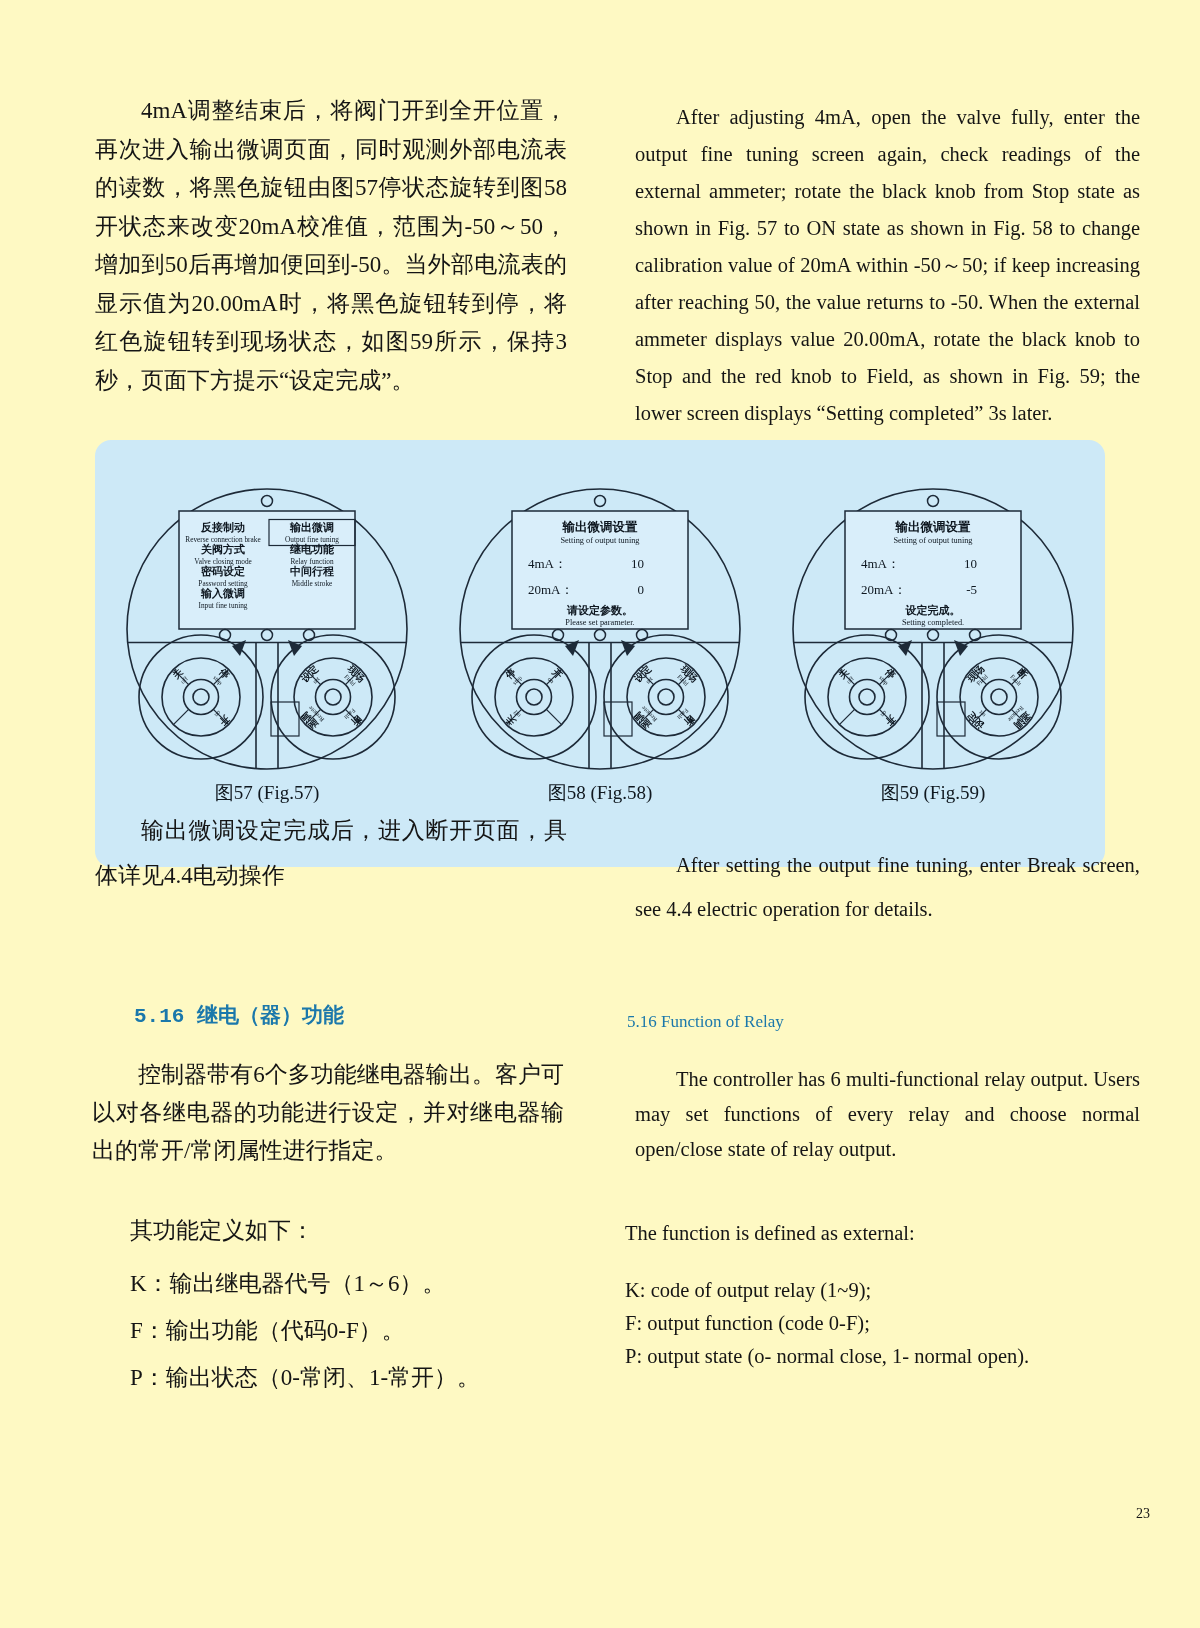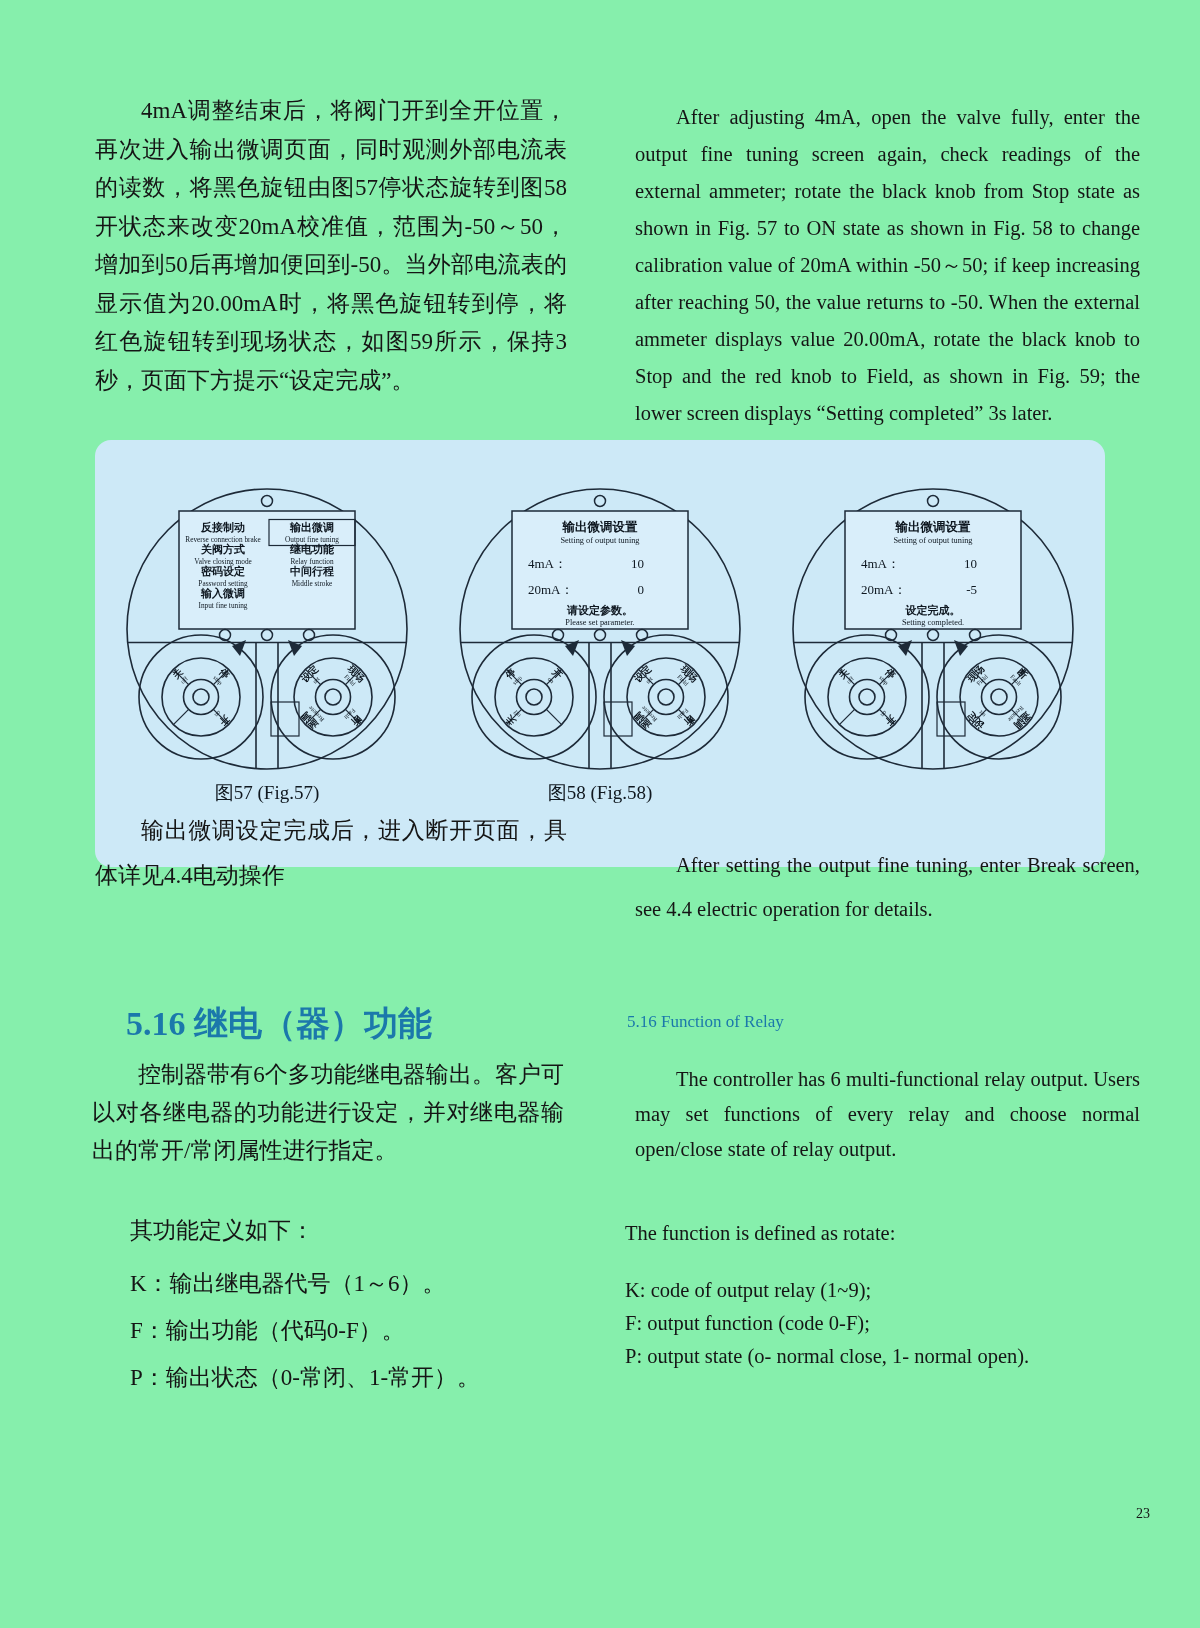--- a/index.html
+++ b/index.html
@@ -1,30 +1,30 @@
 <!DOCTYPE html>
 <html><head>
 <meta charset="utf-8">
 <style>
   html,body{margin:0;padding:0;background:#ffffff;}
-  #page{position:relative;width:1200px;height:1628px;background:#86efac;overflow:hidden;
+  #page{position:relative;width:1200px;height:1628px;background:#fef9c3;overflow:hidden;
         font-family:"Liberation Serif","DejaVu Serif",serif;color:#151515;}
   .zh{font-size:23px;line-height:38.5px;text-align:justify;}
   .en{font-size:20.5px;line-height:37px;text-align:justify;margin-left:32px;}
   .indent{text-indent:2em;}
   .abs{position:absolute;}
   #intro-zh{left:95px;top:92px;width:472px;}
   #intro-en{left:603px;top:99px;width:505px;}
   #panel{left:95px;top:440px;width:1010px;height:427px;background:#cde9f7;border-radius:16px;}
   .figwrap{position:absolute;top:44px;width:320px;text-align:center;}
   .figwrap svg{display:block;}
   .caption{margin-top:4px;font-size:19px;color:#10181f;}
   #break-zh{left:95px;top:808px;width:472px;line-height:45px;}
   #break-en{left:603px;top:843px;width:505px;line-height:44px;}
-  #sec-zh{left:126px;top:1001px;font-size:34px;font-weight:bold;color:#1b78ab;}
+  #sec-zh{left:134px;top:1001px;font-size:21px;font-weight:bold;color:#1b78ab;font-family:Liberation Mono, monospace;}
   #sec-en{left:627px;top:1012px;font-size:17px;color:#1b78ab;}
   #body-zh{left:92px;top:1056px;width:472px;line-height:38px;}
   #body-en{left:603px;top:1062px;width:505px;line-height:35px;}
   #defs-intro-zh{left:130px;top:1215px;font-size:23px;}
   #defs-intro-en{left:625px;top:1222px;font-size:20.5px;}
   #defs-zh{left:130px;top:1260px;font-size:23px;line-height:47px;}
   #defs-en{left:625px;top:1274px;font-size:20.5px;line-height:33px;}
   #page-num{left:0;top:1498px;width:1150px;text-align:right;font-size:14px;margin-top:8px;}
   
   #panel svg text{fill:#0e1720;font-family:"Liberation Serif","DejaVu Serif",serif;}
@@ -309,34 +309,35 @@
           <g transform="translate(246,233) rotate(135)">
               <text class="kzh" y="-1.5">遥调</text>
               <text class="ken" y="6.5">Remote</text>
             </g>
           <g transform="translate(206,233) rotate(-135)">
               <text class="kzh" y="-1.5">设定</text>
               <text class="ken" y="6.5">set</text>
             </g>
         </g>
       </svg>
+      <div class="caption">图59 (Fig.59)</div>
     </div>
   </div>
 
   <div class="abs zh indent" id="break-zh">输出微调设定完成后，进入断开页面，具体详见4.4电动操作</div>
   <div class="abs en indent" id="break-en">After setting the output fine tuning, enter Break screen, see 4.4 electric operation for details.</div>
 
   <div class="abs" id="sec-zh">5.16 继电（器）功能</div>
   <div class="abs" id="sec-en">5.16 Function of Relay</div>
 
   <div class="abs zh indent" id="body-zh">控制器带有6个多功能继电器输出。客户可以对各继电器的功能进行设定，并对继电器输出的常开/常闭属性进行指定。</div>
   <div class="abs en indent" id="body-en">The controller has 6 multi-functional relay output. Users may set functions of every relay and choose normal open/close state of relay output.</div>
 
   <div class="abs" id="defs-intro-zh">其功能定义如下：</div>
-  <div class="abs" id="defs-intro-en">The function is defined as rotate:</div>
+  <div class="abs" id="defs-intro-en">The function is defined as external:</div>
 
   <div class="abs" id="defs-zh">
     <div>K：输出继电器代号（1～6）。</div>
     <div>F：输出功能（代码0-F）。</div>
     <div>P：输出状态（0-常闭、1-常开）。</div>
   </div>
   <div class="abs" id="defs-en">
     <div>K: code of output relay (1~9);</div>
     <div>F: output function (code 0-F);</div>
     <div>P: output state (o- normal close, 1- normal open).</div>

